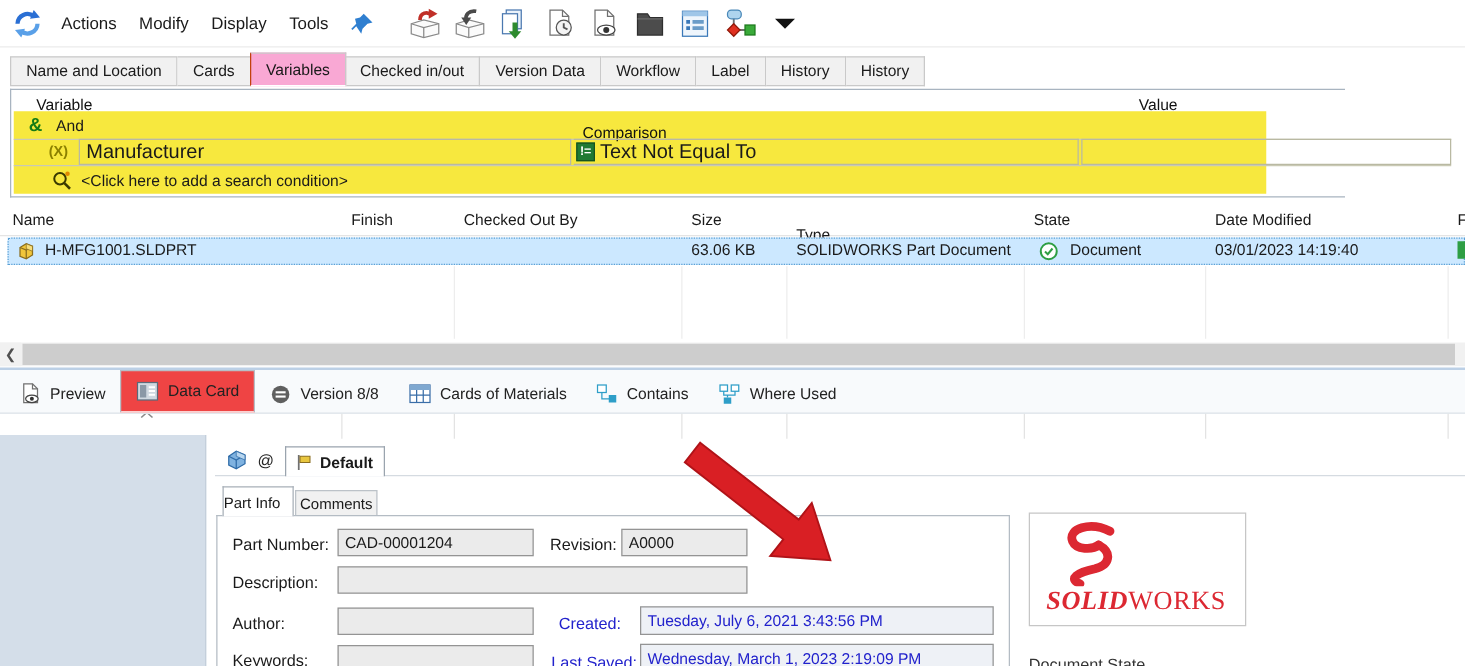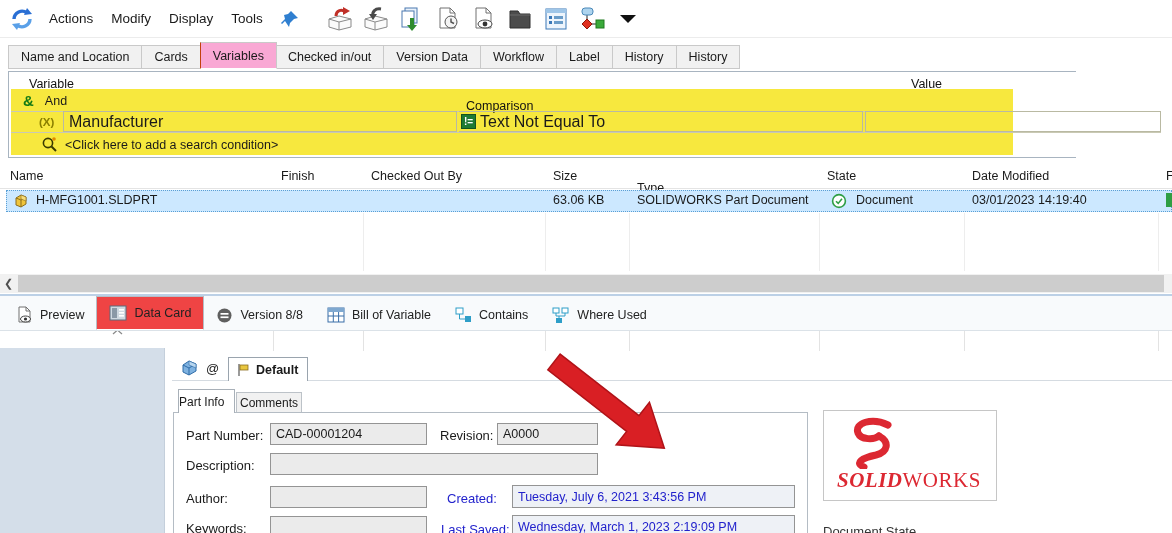--- a/index.html
+++ b/index.html
@@ -309,21 +309,21 @@
         <rect x="4.5" y="9.4" width="8" height="1.7" fill="#fff"></rect>
       </svg>
       <span>Version 8/8</span>
     </span>
     <span class="b-tab">
       <svg width="18" height="16" viewBox="0 0 18 16">
         <rect x="1" y="1" width="16" height="14" fill="#fff" stroke="#3a6ea8"></rect>
         <rect x="1" y="1" width="16" height="4" fill="#7fa8d0"></rect>
         <path d="M1 9 H17 M6.3 5 V15 M11.6 5 V15" stroke="#3a6ea8" fill="none"></path>
       </svg>
-      <span>Bill of Variable</span>
+      <span>Cards of Materials</span>
     </span>
     <span class="b-tab">
       <svg width="17" height="17" viewBox="0 0 17 17">
         <rect x="1" y="1" width="7" height="6" fill="#fff" stroke="#2e9ec8"></rect>
         <path d="M4.5 7 V12 H11" fill="none" stroke="#2e9ec8"></path>
         <rect x="10" y="9" width="6" height="6" fill="#2e9ec8"></rect>
       </svg>
       <span>Contains</span>
     </span>
     <span class="b-tab">

